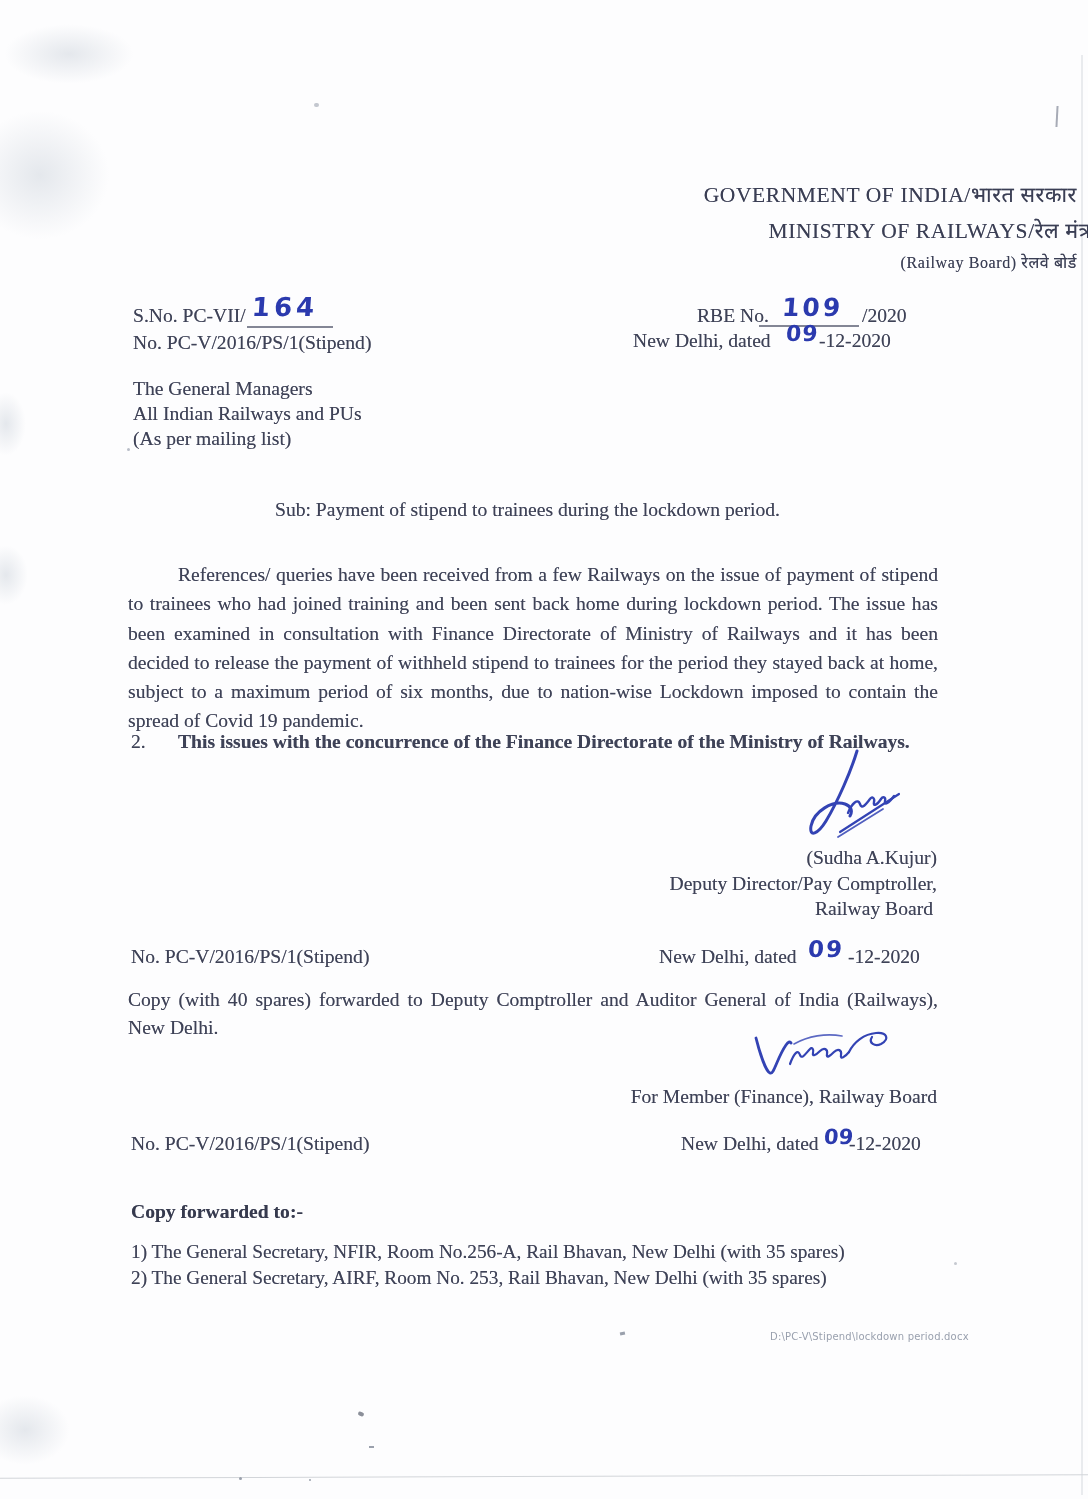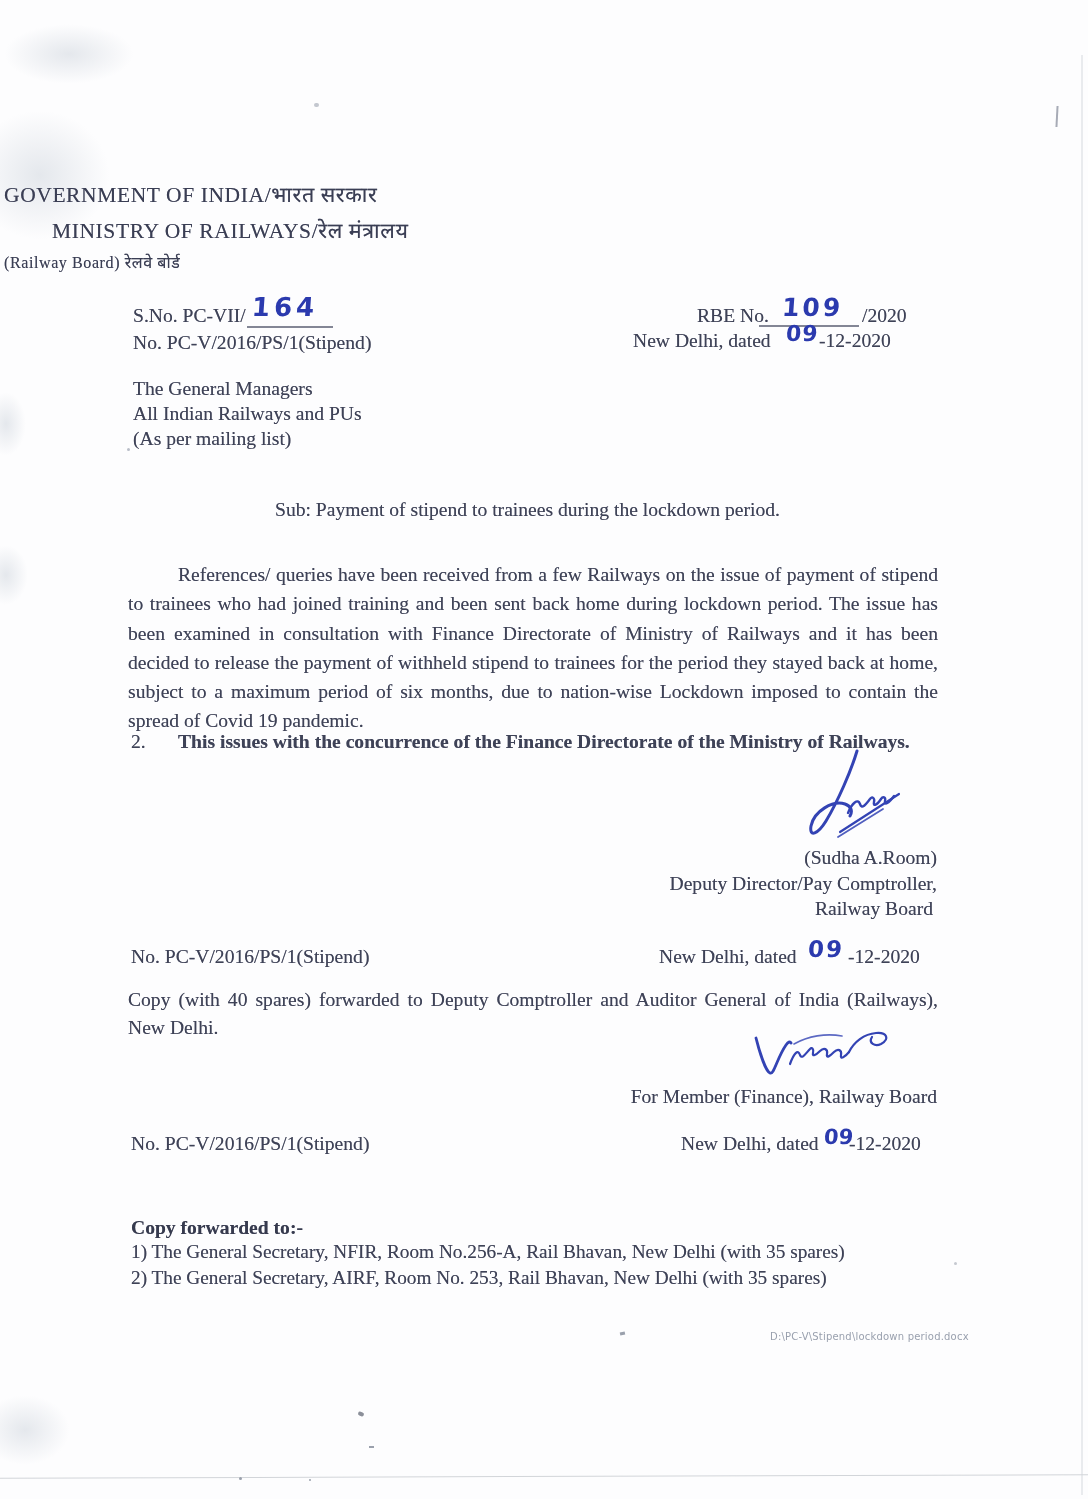--- a/index.html
+++ b/index.html
@@ -5,26 +5,26 @@
   html,body{margin:0;padding:0;background:#ffffff;}
   .page{
     position:relative;width:1088px;height:1499px;overflow:hidden;
     background:#fdfdfe;
     font-family:"Liberation Serif","DejaVu Serif",serif;
   }
   .t{
     position:absolute;color:#3e4257;font-size:19.6px;line-height:1.28;
     white-space:nowrap;text-shadow:0 0 0.5px rgba(62,66,87,0.55);
   }
-  .center{left:4px;width:1060px;text-align:left;}
+  .center{left:17px;width:1060px;text-align:right;}
   .hdr{font-size:21.5px;letter-spacing:0.6px;color:#3a3e54;}
   .hdr3{font-size:16px;}
   .just{white-space:normal;text-align:justify;}
   .rt{text-align:right;}
-  .bold{font-weight:bold;margin-top:16px;}
+  .bold{font-weight:bold;}
   .hand{
     position:absolute;font-family:"DejaVu Sans",sans-serif;font-weight:600;
     color:#2b3aae;transform:skewX(-4deg);text-shadow:none;line-height:1;
   }
   .uline{position:absolute;height:1.5px;background:#5a5e72;opacity:0.75;}
   .sig{position:absolute;}
   .sig path{fill:none;stroke:#3343b4;stroke-linecap:round;stroke-linejoin:round;}
   .footerpath{
     position:absolute;font-family:"DejaVu Sans",sans-serif;font-size:10px;
     color:#99a0ae;letter-spacing:0.2px;text-shadow:none;
@@ -83,21 +83,21 @@
   <div class="t" style="left:131px;top:729px;">2.</div>
   <div class="t" style="left:178px;top:729px;font-weight:bold;">This issues with the concurrence of the Finance Directorate of the Ministry of Railways.</div>
 
   <svg class="sig" style="left:793px;top:749px;" width="112" height="100" viewBox="0 0 112 100">
     <path d="M64,2 C58,22 45,52 33,72 C25,85 16,89 18,77 C21,62 40,51 52,55 C58,57 60,62 57,67" stroke-width="3"></path>
     <path d="M55,64 C59,54 65,49 67,55 C69,61 73,55 77,50 C79,47 82,49 81,53 C80,58 84,56 88,50 C90,47 93,48 92,52 C91,57 96,54 101,47" stroke-width="2.4"></path>
     <path d="M47,83 L106,45" stroke-width="2.2"></path>
     <path d="M45,88 L90,60" stroke-width="1.8" opacity="0.85"></path>
   </svg>
 
-  <div class="t rt" style="right:151px;top:845px;">(Sudha A.Room)</div>
+  <div class="t rt" style="right:151px;top:845px;">(Sudha A.Kujur)</div>
   <div class="t rt" style="right:151px;top:871px;">Deputy Director/Pay Comptroller,</div>
   <div class="t rt" style="right:155px;top:896px;">Railway Board</div>
 
   <div class="t" style="left:131px;top:944px;">No. PC-V/2016/PS/1(Stipend)</div>
   <div class="t" style="left:659px;top:944px;">New Delhi, dated</div>
   <div class="hand" style="left:808px;top:938px;font-size:23px;letter-spacing:2px;">09</div>
   <div class="t" style="left:848px;top:944px;">-12-2020</div>
 
   <div class="t just" style="left:128px;top:986px;width:810px;line-height:27.6px;">Copy (with 40 spares) forwarded to Deputy Comptroller and Auditor General of India (Railways), New Delhi.</div>
 

